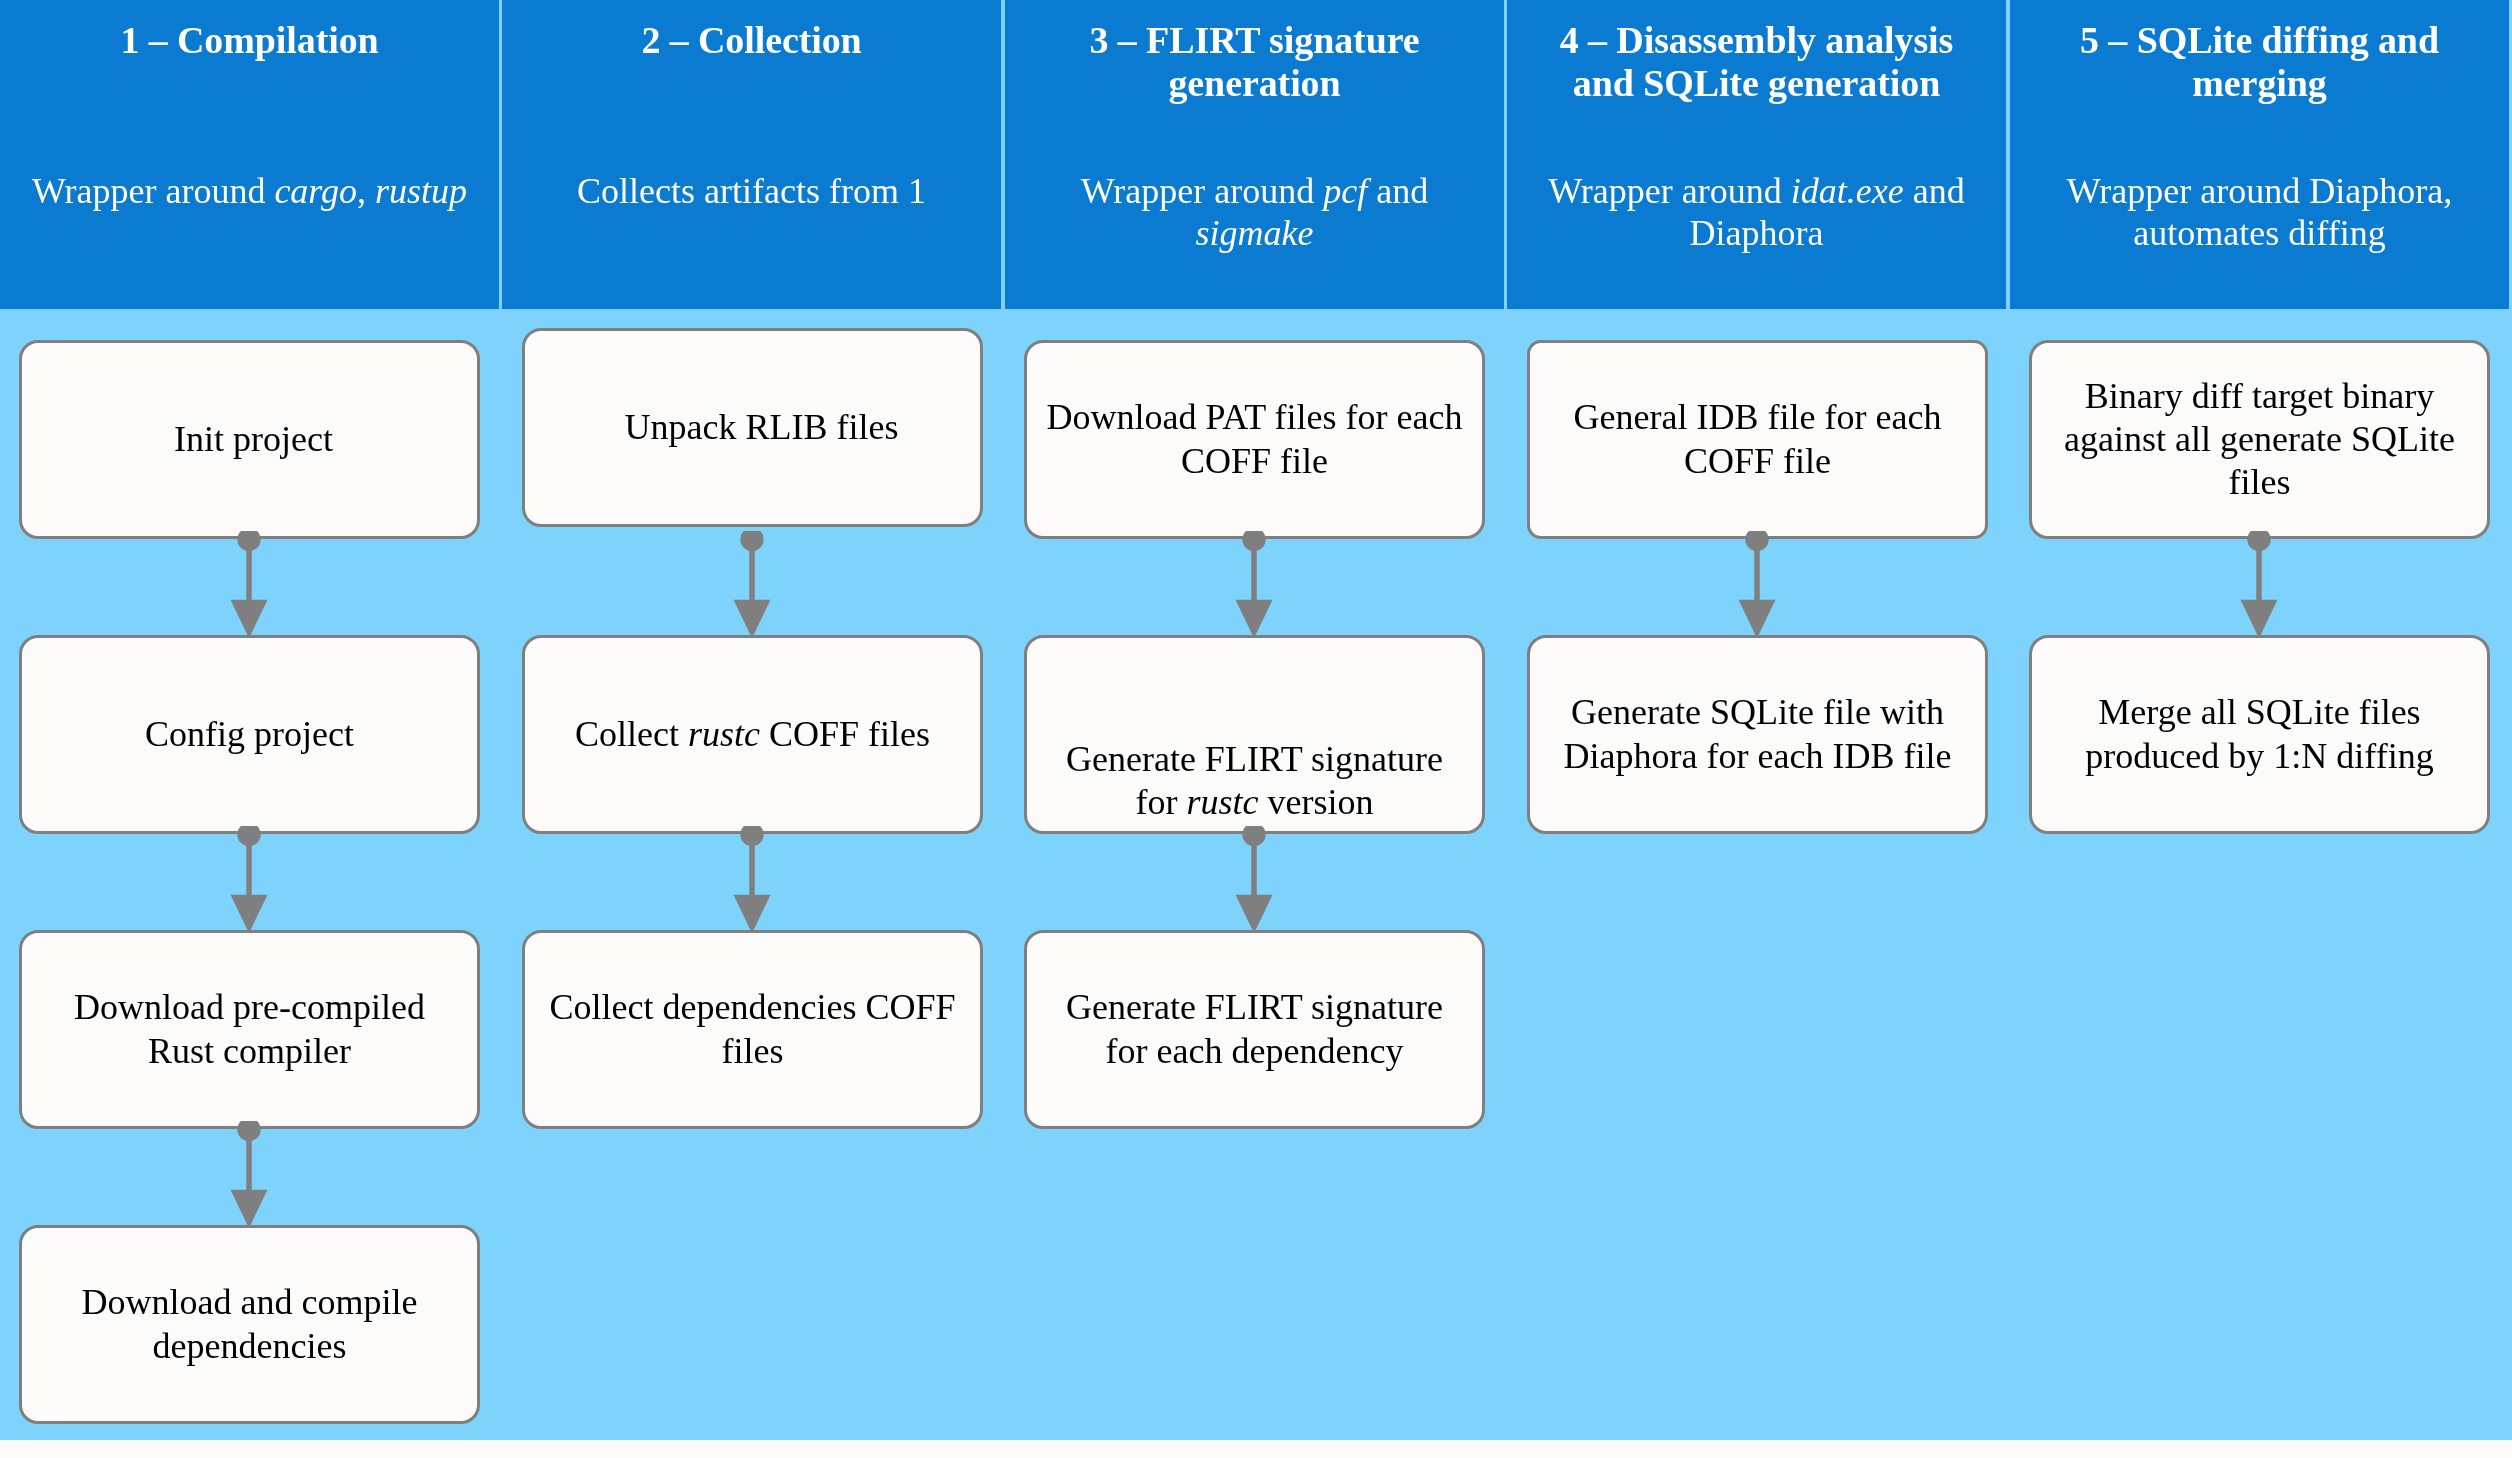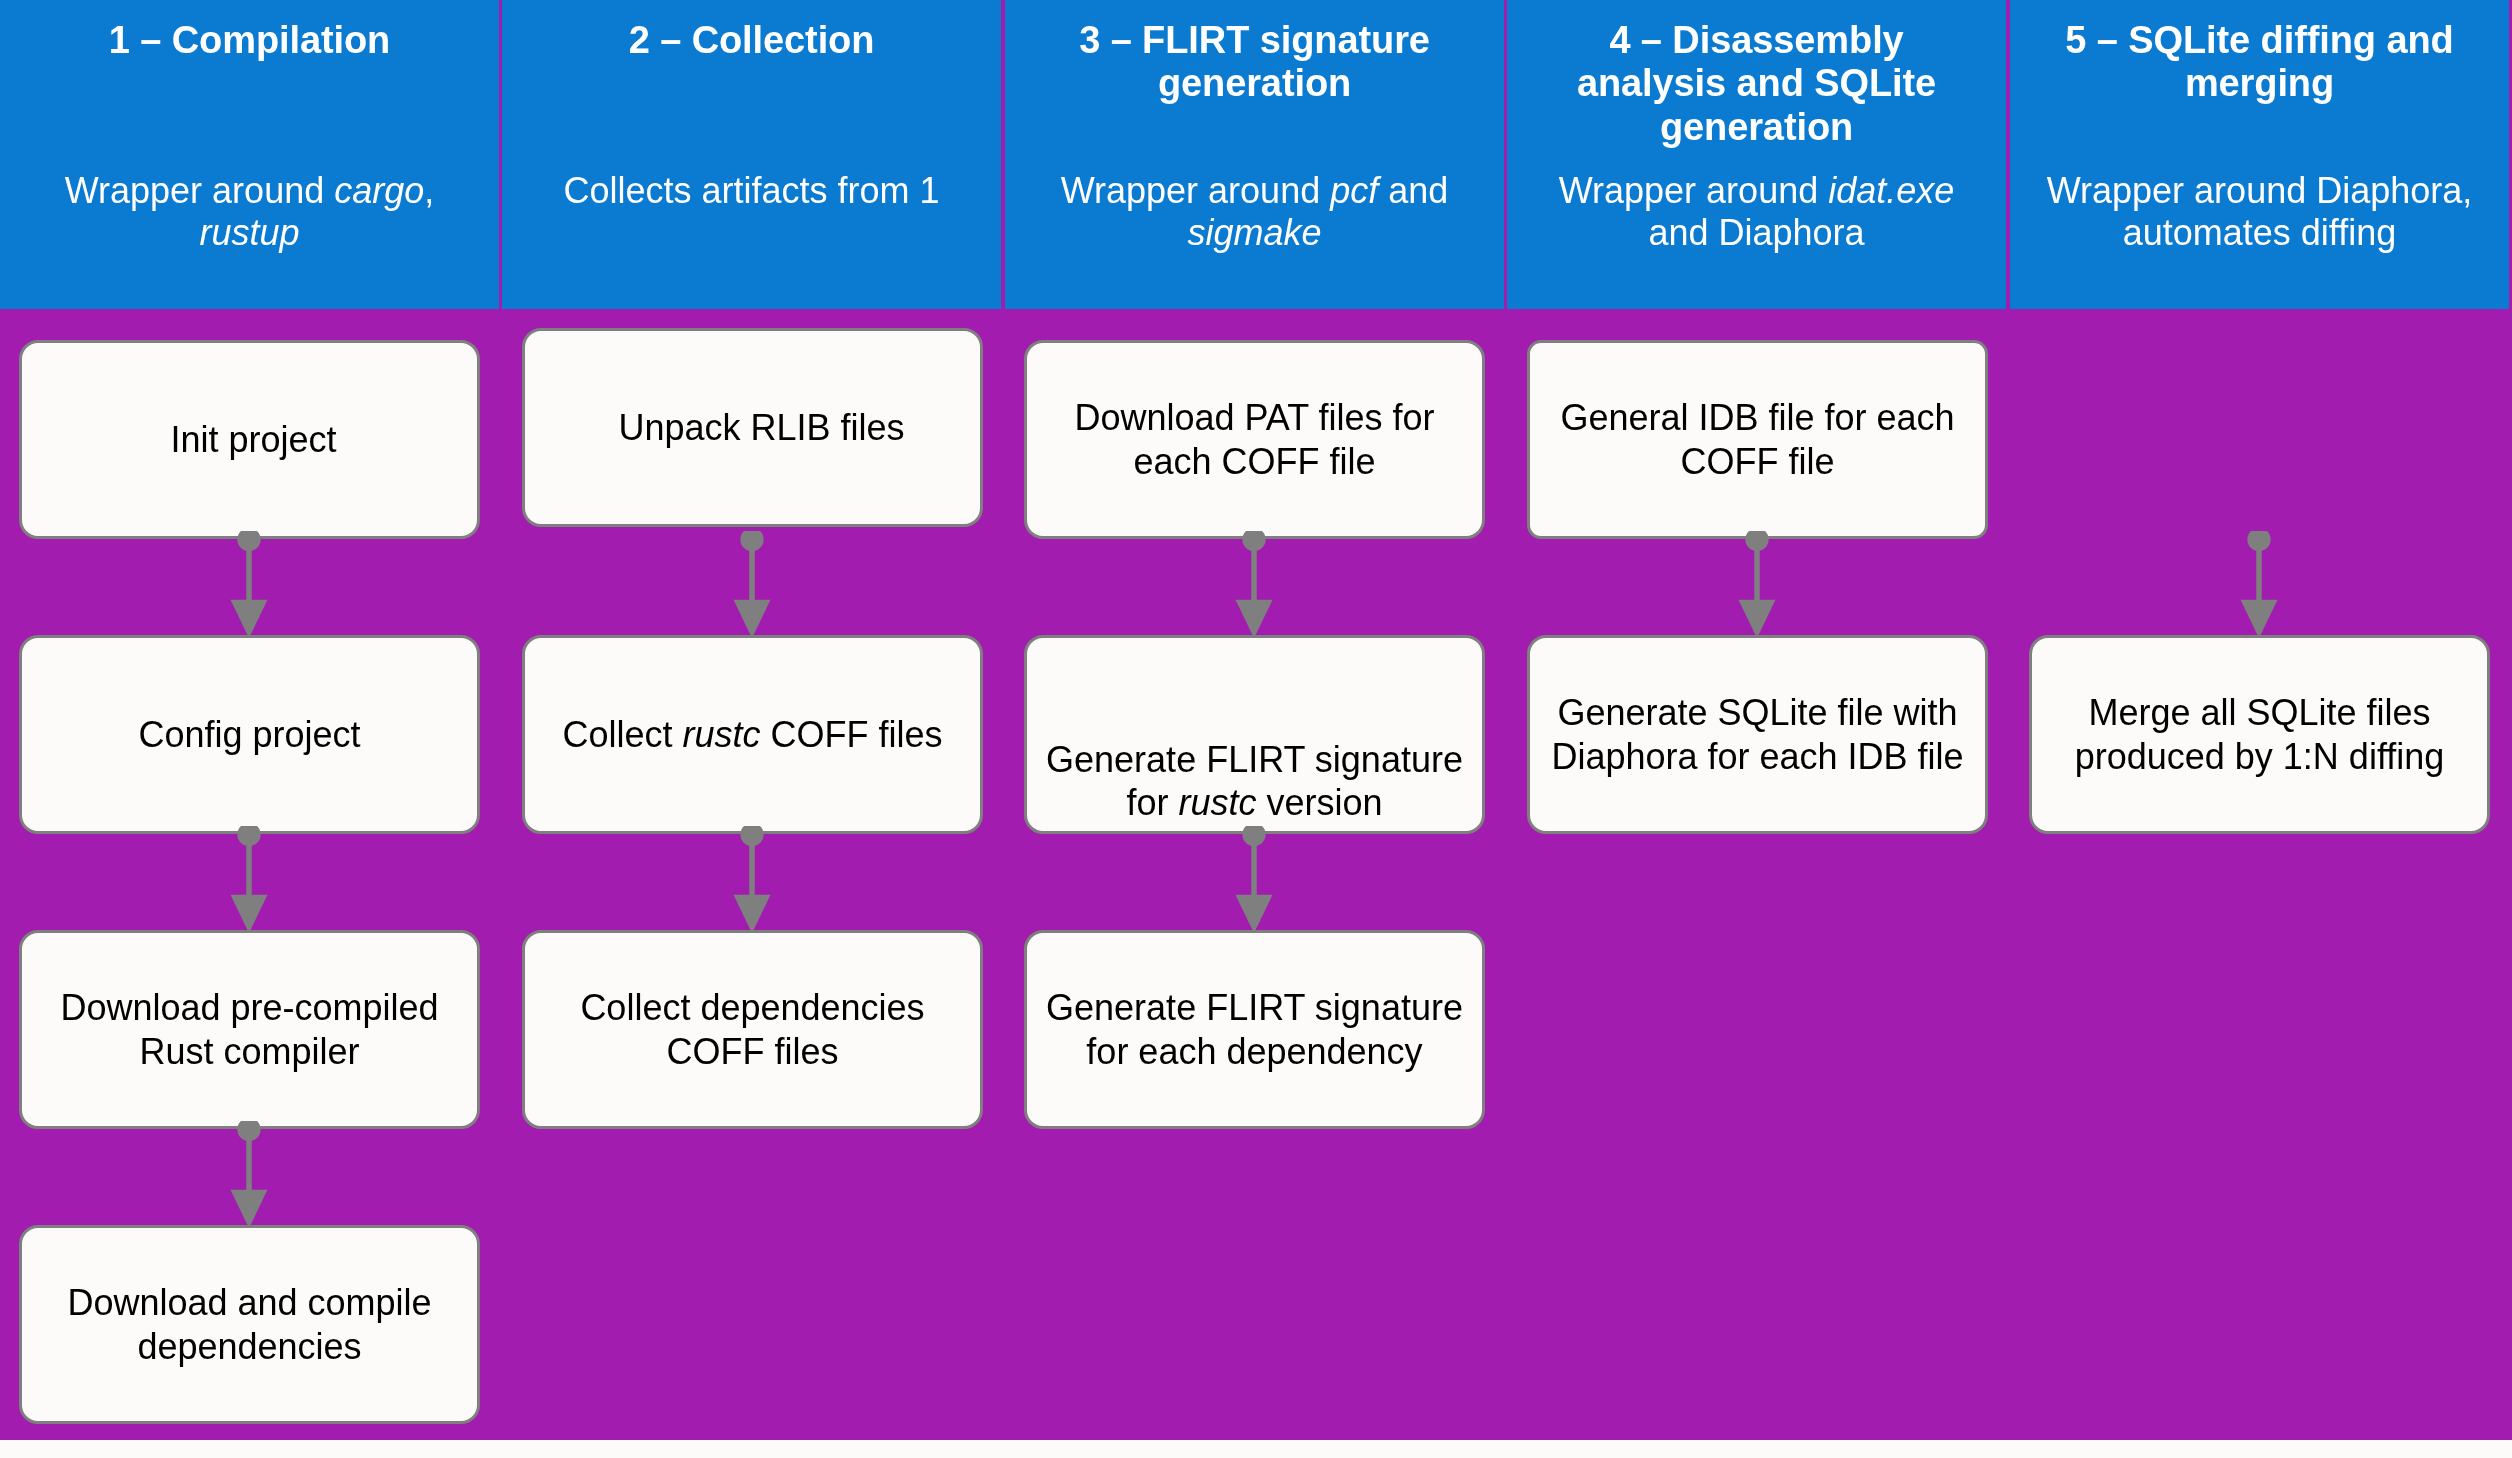--- a/index.html
+++ b/index.html
@@ -11,21 +11,22 @@
     width: 2512px;
     height: 1459px;
     font-family: "Liberation Sans", sans-serif;
     overflow: hidden;
   }
 
   #board {
     position: relative;
     width: 2512px;
     height: 1440px;
-    background: #a21caf;
+    background: #7dd3fc;
+    font-family: Liberation Serif, serif;
   }
 
   
   .header-band {
     position: absolute;
     top: 0;
     height: 309px;
     background: #0b7ad1;
     box-sizing: border-box;
     padding: 19px 23px 0 23px;
@@ -193,20 +194,23 @@
     <div class="conn" style="left: 1733px; top: 531px; height: 113px;">
       <svg width="48" height="113" viewBox="0 0 70 164">
         <circle cx="35" cy="12" r="17" fill="#7f7f7f"></circle>
         <line x1="35" y1="12" x2="35" y2="102" stroke="#7f7f7f" stroke-width="8"></line>
         <polygon points="8,100 62,100 35,156" fill="#7f7f7f"></polygon>
       </svg>
     </div>
     <div class="pbox" style="left: 1527px; top: 635px; width: 461px; height: 199px;">
       <div class="pbox-label">Generate SQLite file with Diaphora for each IDB file</div>
     </div>
+    <div class="pbox" style="left: 2029px; top: 340px; width: 461px; height: 199px;">
+      <div class="pbox-label">Binary diff target binary against all generate SQLite files</div>
+    </div>
     <div class="conn" style="left: 2235px; top: 531px; height: 113px;">
       <svg width="48" height="113" viewBox="0 0 70 164">
         <circle cx="35" cy="12" r="17" fill="#7f7f7f"></circle>
         <line x1="35" y1="12" x2="35" y2="102" stroke="#7f7f7f" stroke-width="8"></line>
         <polygon points="8,100 62,100 35,156" fill="#7f7f7f"></polygon>
       </svg>
     </div>
     <div class="pbox" style="left: 2029px; top: 635px; width: 461px; height: 199px;">
       <div class="pbox-label">Merge all SQLite files produced by 1:N diffing</div>
     </div>

